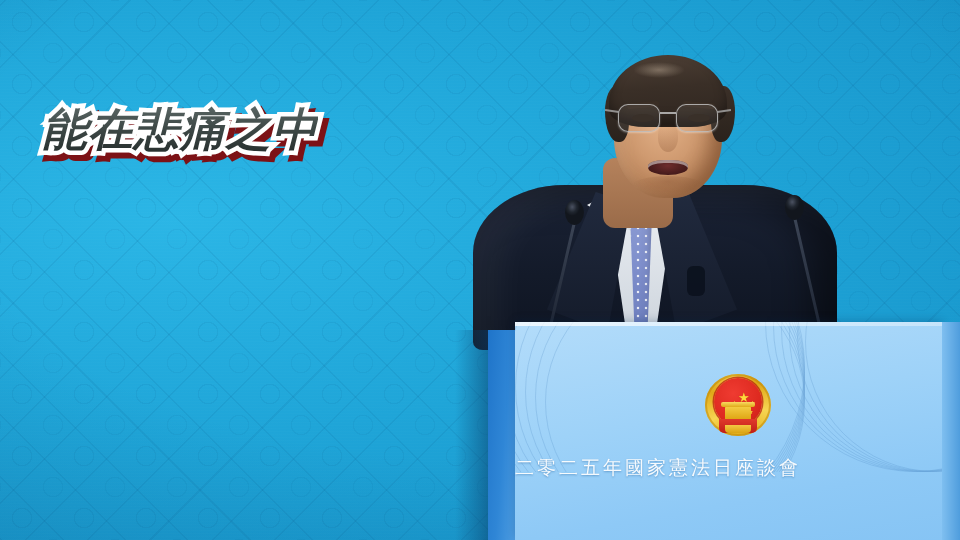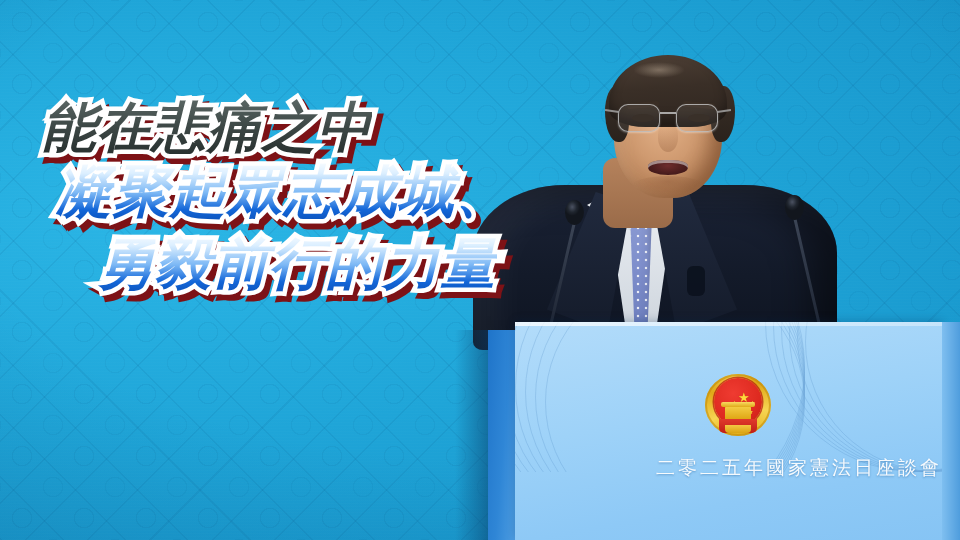--- a/index.html
+++ b/index.html
@@ -266,24 +266,23 @@
   }
   .em-base2{
     position:absolute; left:20px; top:55px; width:26px; height:8px;
     background:linear-gradient(180deg,#f3c943,#dba413);
     border-radius:0 0 4px 4px;
   }
 
   
   .podium-text{
     position:absolute; left:515px; top:455px; width:427px;
-    text-align:right;
+    text-align:left;
     font-family:Liberation Mono, monospace;
     color:#ffffff;
-    padding-left:10px;
   }
   .pt-line1{
     font-size:19px; letter-spacing:3px; color:rgba(255,255,255,.93);
     text-shadow:0 1px 2px rgba(30,90,150,.45);
     white-space:nowrap;
   }
   .pt-line2{
     margin-top:7px;
     font-size:25px; font-weight:bold; letter-spacing:3px; color:#ffffff;
     text-shadow:0 1px 3px rgba(30,90,150,.5);
@@ -310,21 +309,21 @@
     -webkit-text-stroke:9px #ffffff;
     paint-order:stroke fill;
   }
   .hl .shadow{
     position:absolute; left:5px; top:6px; z-index:1;
     color:#7d1216;
     -webkit-text-stroke:9px #7d1216;
     paint-order:stroke fill;
   }
 
-  .hl1{ left:42px; top:92px; font-size:54px; }
+  .hl1{ left:42px; top:100px; font-size:45px; }
   .hl1 .fill{
     background-image:linear-gradient(180deg,#5e6a68 0%,#3f4a48 45%,#252d2c 100%);
   }
   .hl2{ left:56px; top:155px; font-size:56px; }
   .hl2 .fill{
     background-image:linear-gradient(180deg,#ffffff 0%,#dcefff 22%,#7cb8f5 52%,#1366d8 78%,#0b4fb5 100%);
   }
   .hl3{ left:98px; top:227px; font-size:56px; }
   .hl3 .fill{
     background-image:linear-gradient(180deg,#ffffff 0%,#dcefff 22%,#7cb8f5 52%,#1366d8 78%,#0b4fb5 100%);
@@ -425,25 +424,15 @@
   <div class="podium-text">
     <div class="pt-line1">二零二五年國家憲法日座談會</div>
   </div>
 
   <div class="headline">
     <div class="hl hl1">
       <span class="shadow">能在悲痛之中</span>
       <span class="stroke">能在悲痛之中</span>
       <span class="fill">能在悲痛之中</span>
     </div>
-    <div class="hl hl2">
-      <span class="shadow">凝聚起眾志成城、</span>
-      <span class="stroke">凝聚起眾志成城、</span>
-      <span class="fill">凝聚起眾志成城、</span>
-    </div>
-    <div class="hl hl3">
-      <span class="shadow">勇毅前行的力量</span>
-      <span class="stroke">勇毅前行的力量</span>
-      <span class="fill">勇毅前行的力量</span>
-    </div>
   </div>
 
 </div>
 
 </body></html>

